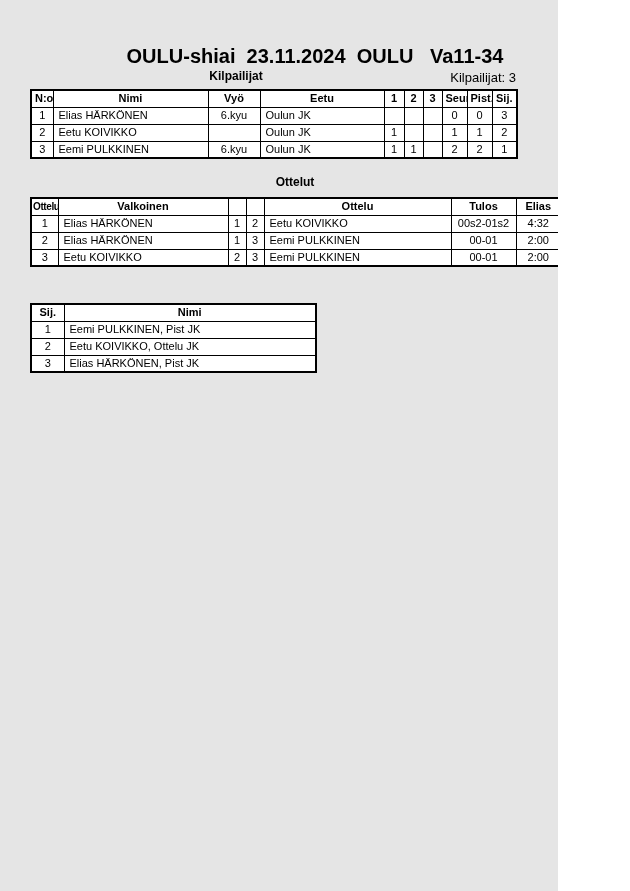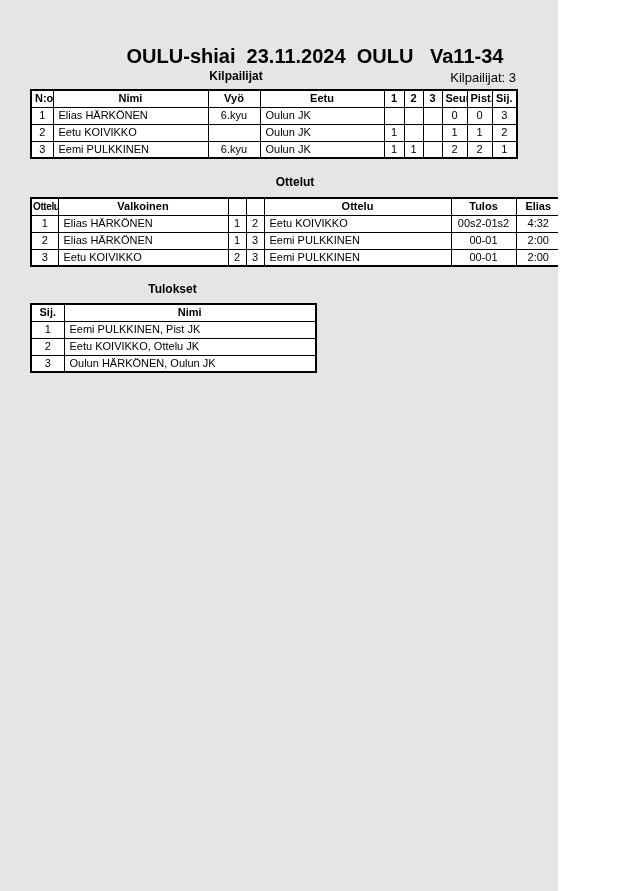--- a/index.html
+++ b/index.html
@@ -168,21 +168,20 @@
       <td class="l">Eetu KOIVIKKO</td>
       <td>2</td>
       <td>3</td>
       <td class="l">Eemi PULKKINEN</td>
       <td>00-01</td>
       <td>2:00</td>
     </tr>
   </tbody>
     </table>
 
-  <div class="sub-heading h-tulokset">Tulokset</div>
 
   <table class="t3">
     <colgroup>
       <col style="width:33px">
         <col style="width:252px">
     </colgroup>
     <tbody>
         <tr>
       <th>Sij.</th>
       <th>Nimi</th>
@@ -190,18 +189,18 @@
     <tr>
       <td>1</td>
       <td class="l">Eemi PULKKINEN, Pist JK</td>
     </tr>
     <tr>
       <td>2</td>
       <td class="l">Eetu KOIVIKKO, Ottelu JK</td>
     </tr>
     <tr>
       <td>3</td>
-      <td class="l">Oulun HÄRKÖNEN, Oulun JK</td>
+      <td class="l">Elias HÄRKÖNEN, Pist JK</td>
     </tr>
   </tbody>
     </table>
 
 </div>
 
 </body></html>

